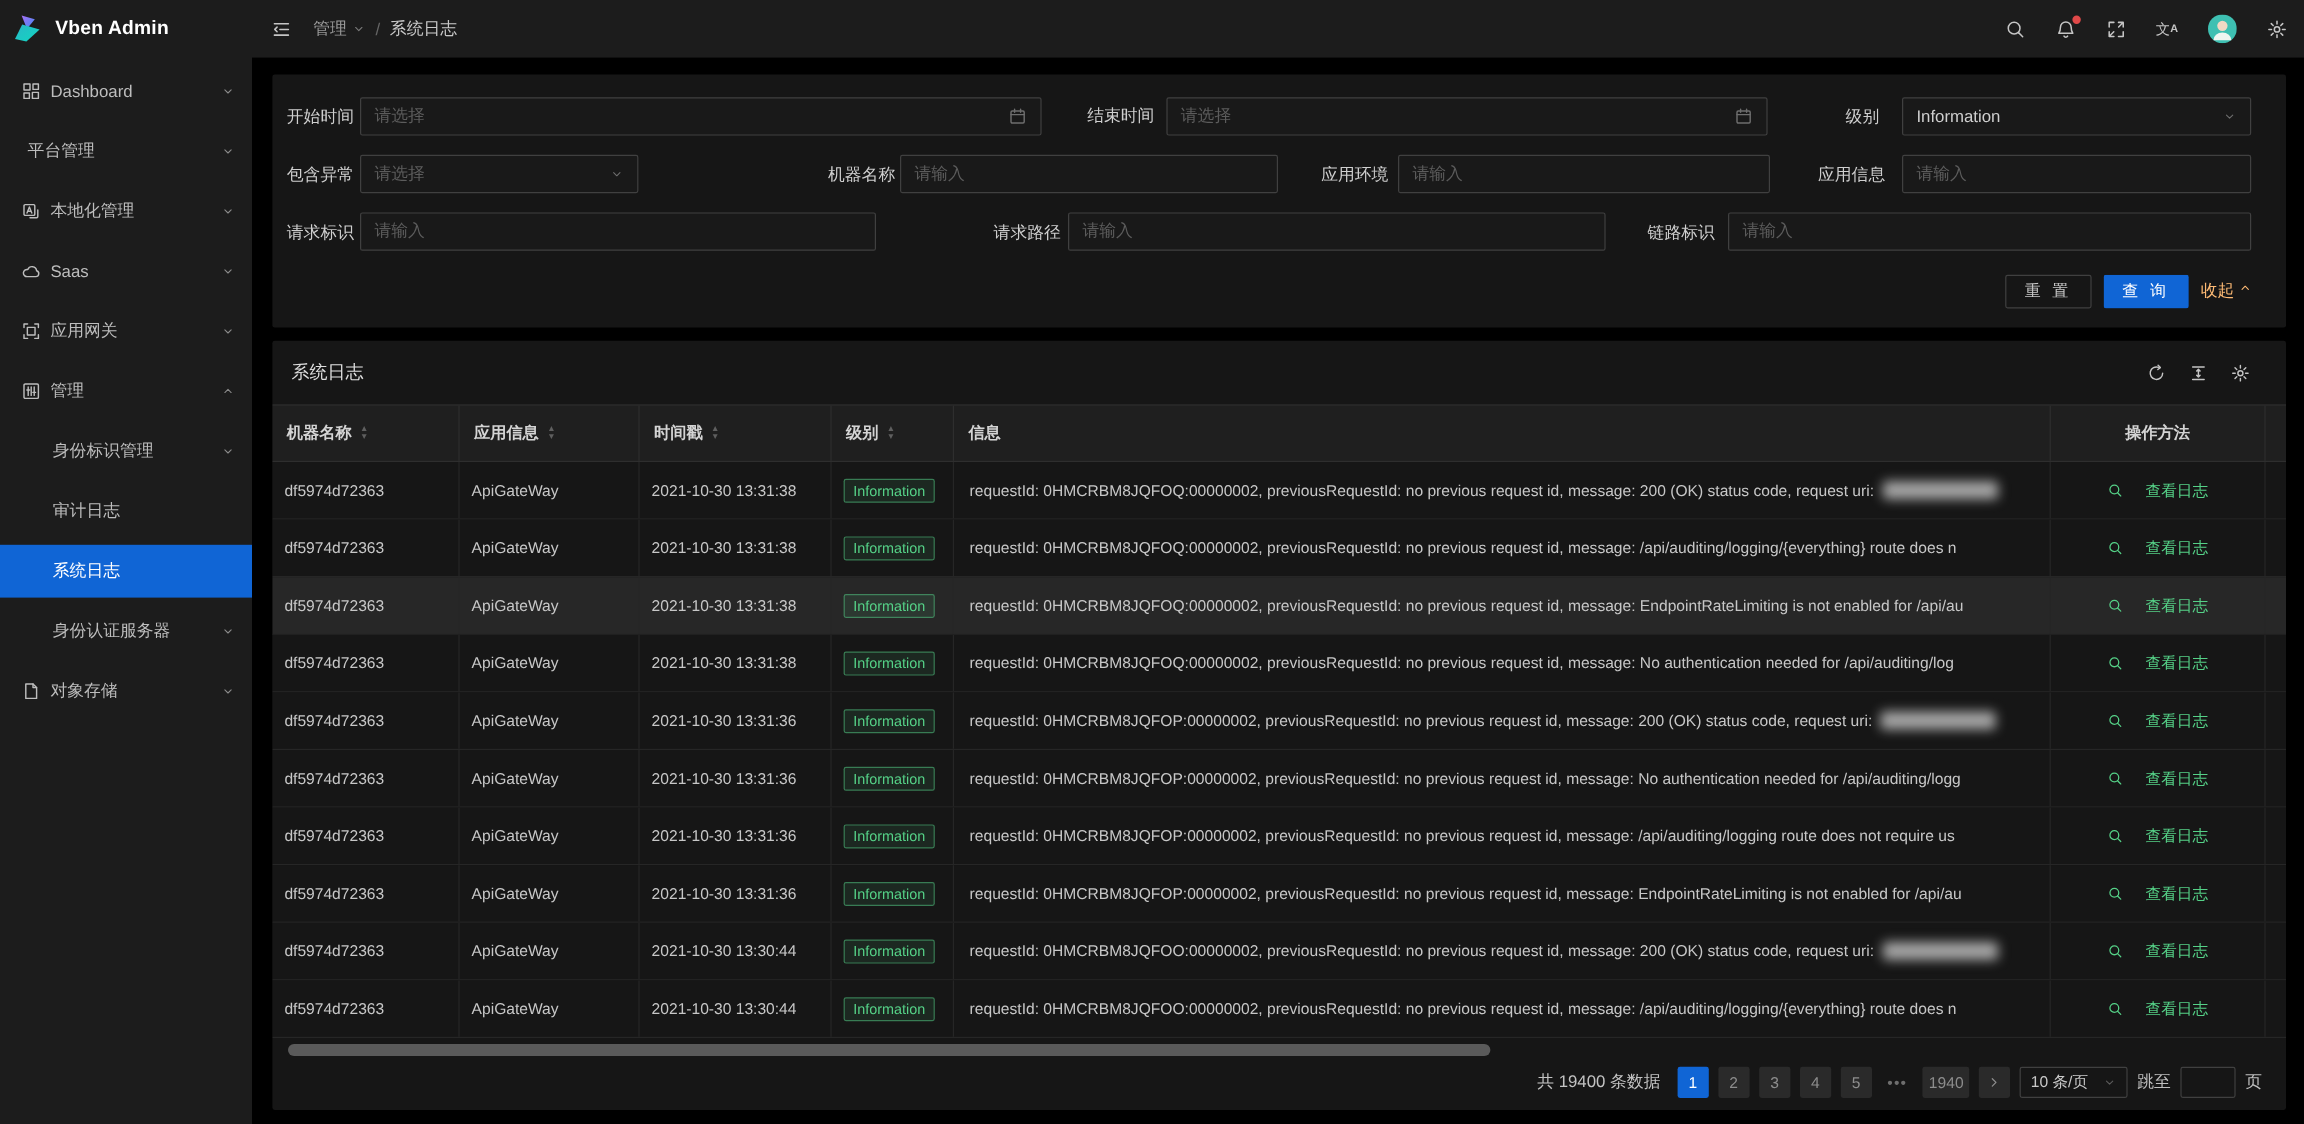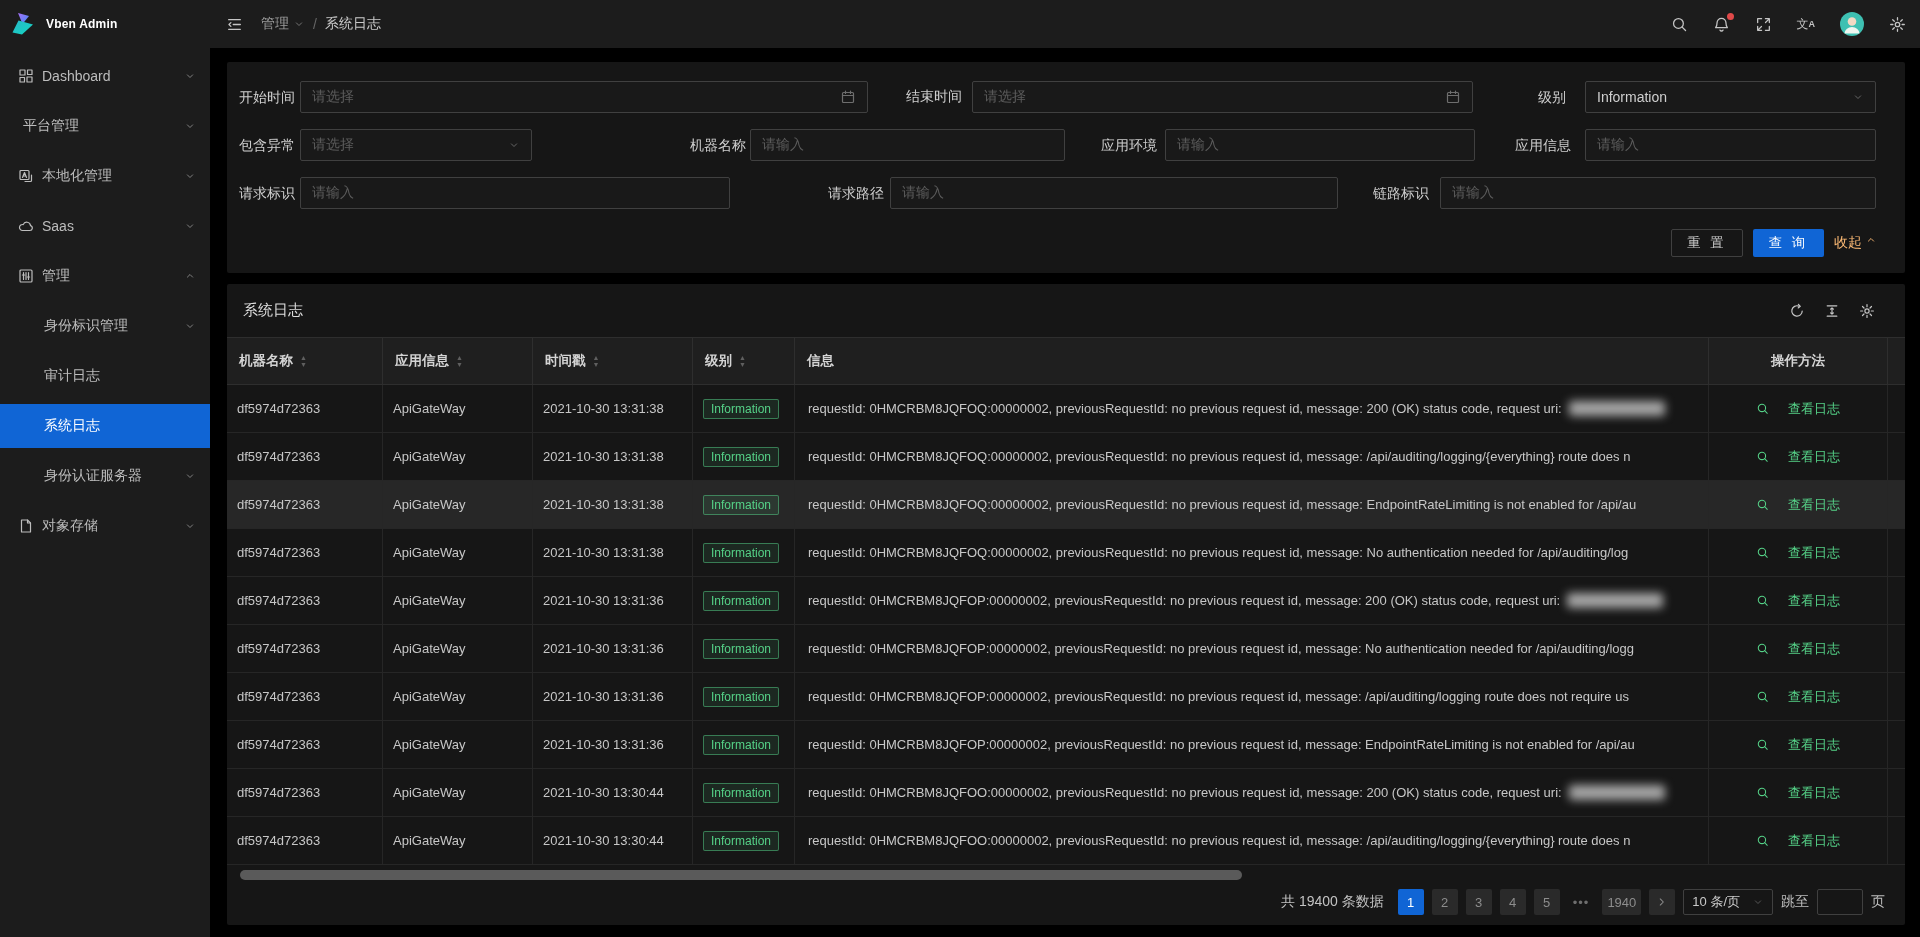--- a/index.html
+++ b/index.html
@@ -2,21 +2,21 @@
 <html><head>
 <meta charset="utf-8">
 <style>
   *{box-sizing:border-box;margin:0;padding:0}
   body{width:1920px;height:937px;overflow:hidden;background:#000;color:#c9c9c9;
        font-family:"Liberation Sans",sans-serif;font-size:14px}
   .app{display:flex;width:1920px;height:937px}
   
   .sidebar{width:210px;flex-shrink:0;background:#1c1c1c;display:flex;flex-direction:column}
   .logo{height:48px;display:flex;align-items:center;gap:9px;padding-left:9px;cursor:pointer}
-  .logo-text{color:#fff;font-weight:bold;font-size:12px;letter-spacing:.2px}
+  .logo-text{color:#fff;font-weight:bold;font-size:16px;letter-spacing:.2px}
   .menu{padding-top:6px}
   .menu-item{height:44px;margin-bottom:6px;display:flex;align-items:center;gap:8px;
              padding-left:18px;position:relative;color:#bdbdbd;cursor:pointer}
   .menu-item.noicon{padding-left:23px}
   .menu-item.sub{padding-left:44px}
   .menu-item.active{background:#1065d5;color:#fff}
   .menu-item .chev{position:absolute;right:14px;color:#8a8a8a;display:flex}
   .icon{display:inline-flex;align-items:center;justify-content:center;line-height:0}
   
   .main{flex:1;display:flex;flex-direction:column;min-width:0}
@@ -160,20 +160,34 @@
           <span>Saas</span>
           <span class="chev">
             <svg width="12" height="12" viewBox="0 0 16 16" fill="none" stroke="currentColor" stroke-width="1.2" stroke-linecap="round" stroke-linejoin="round">
               <path d="M4.5 6.5 8 10l3.5-3.5"></path>
             </svg>
           </span>
         </div>
         <div class="menu-item">
           <span class="icon">
             <svg width="16" height="16" viewBox="0 0 16 16" fill="none" stroke="currentColor" stroke-width="1.2" stroke-linecap="round" stroke-linejoin="round">
+              <path d="M2 5V2h3M11 2h3v3M2 11v3h3M11 14h3v-3"></path>
+              <rect x="4.8" y="4.8" width="6.4" height="6.4"></rect>
+            </svg>
+          </span>
+          <span>应用网关</span>
+          <span class="chev">
+            <svg width="12" height="12" viewBox="0 0 16 16" fill="none" stroke="currentColor" stroke-width="1.2" stroke-linecap="round" stroke-linejoin="round">
+              <path d="M4.5 6.5 8 10l3.5-3.5"></path>
+            </svg>
+          </span>
+        </div>
+        <div class="menu-item">
+          <span class="icon">
+            <svg width="16" height="16" viewBox="0 0 16 16" fill="none" stroke="currentColor" stroke-width="1.2" stroke-linecap="round" stroke-linejoin="round">
               <rect x="2" y="2" width="12" height="12" rx="1"></rect>
               <path d="M5.5 4.5v7M8 4.5v7M10.5 4.5v7M4.4 7h2.2M9.4 9h2.2"></path>
             </svg>
           </span>
           <span>管理</span>
           <span class="chev">
             <svg width="12" height="12" viewBox="0 0 16 16" fill="none" stroke="currentColor" stroke-width="1.2" stroke-linecap="round" stroke-linejoin="round">
               <path d="M4.5 9.5 8 6l3.5 3.5"></path>
             </svg>
           </span>

